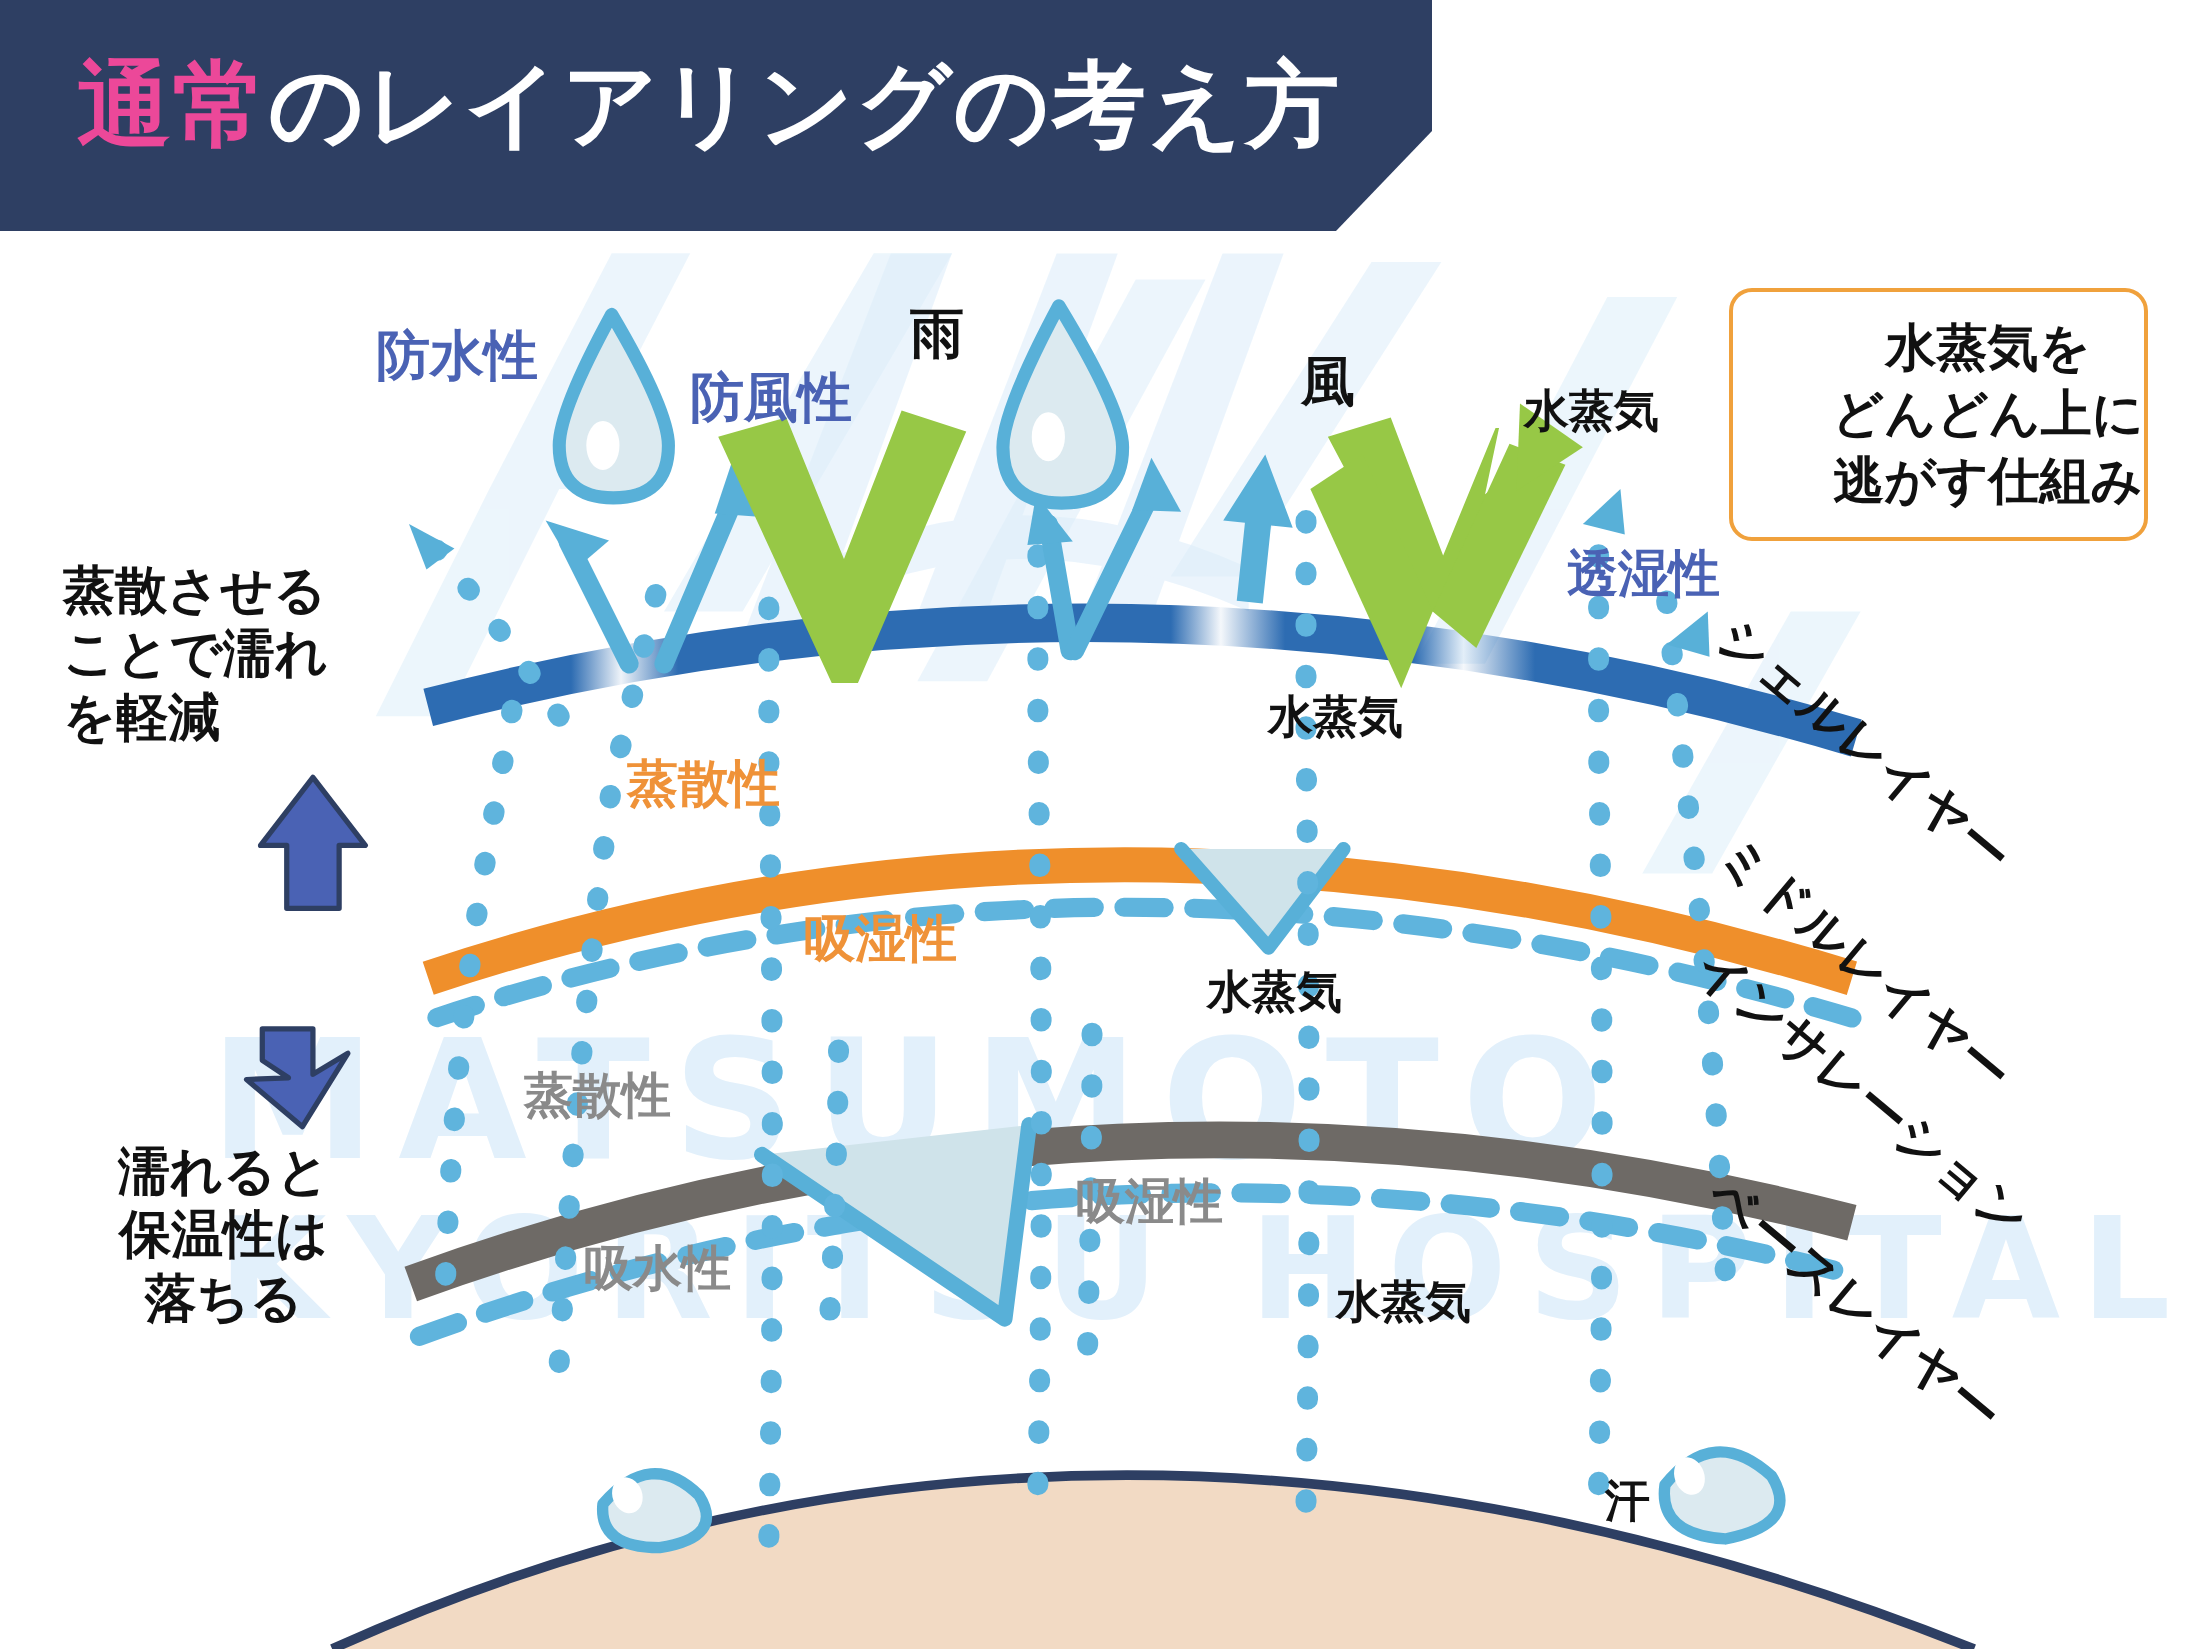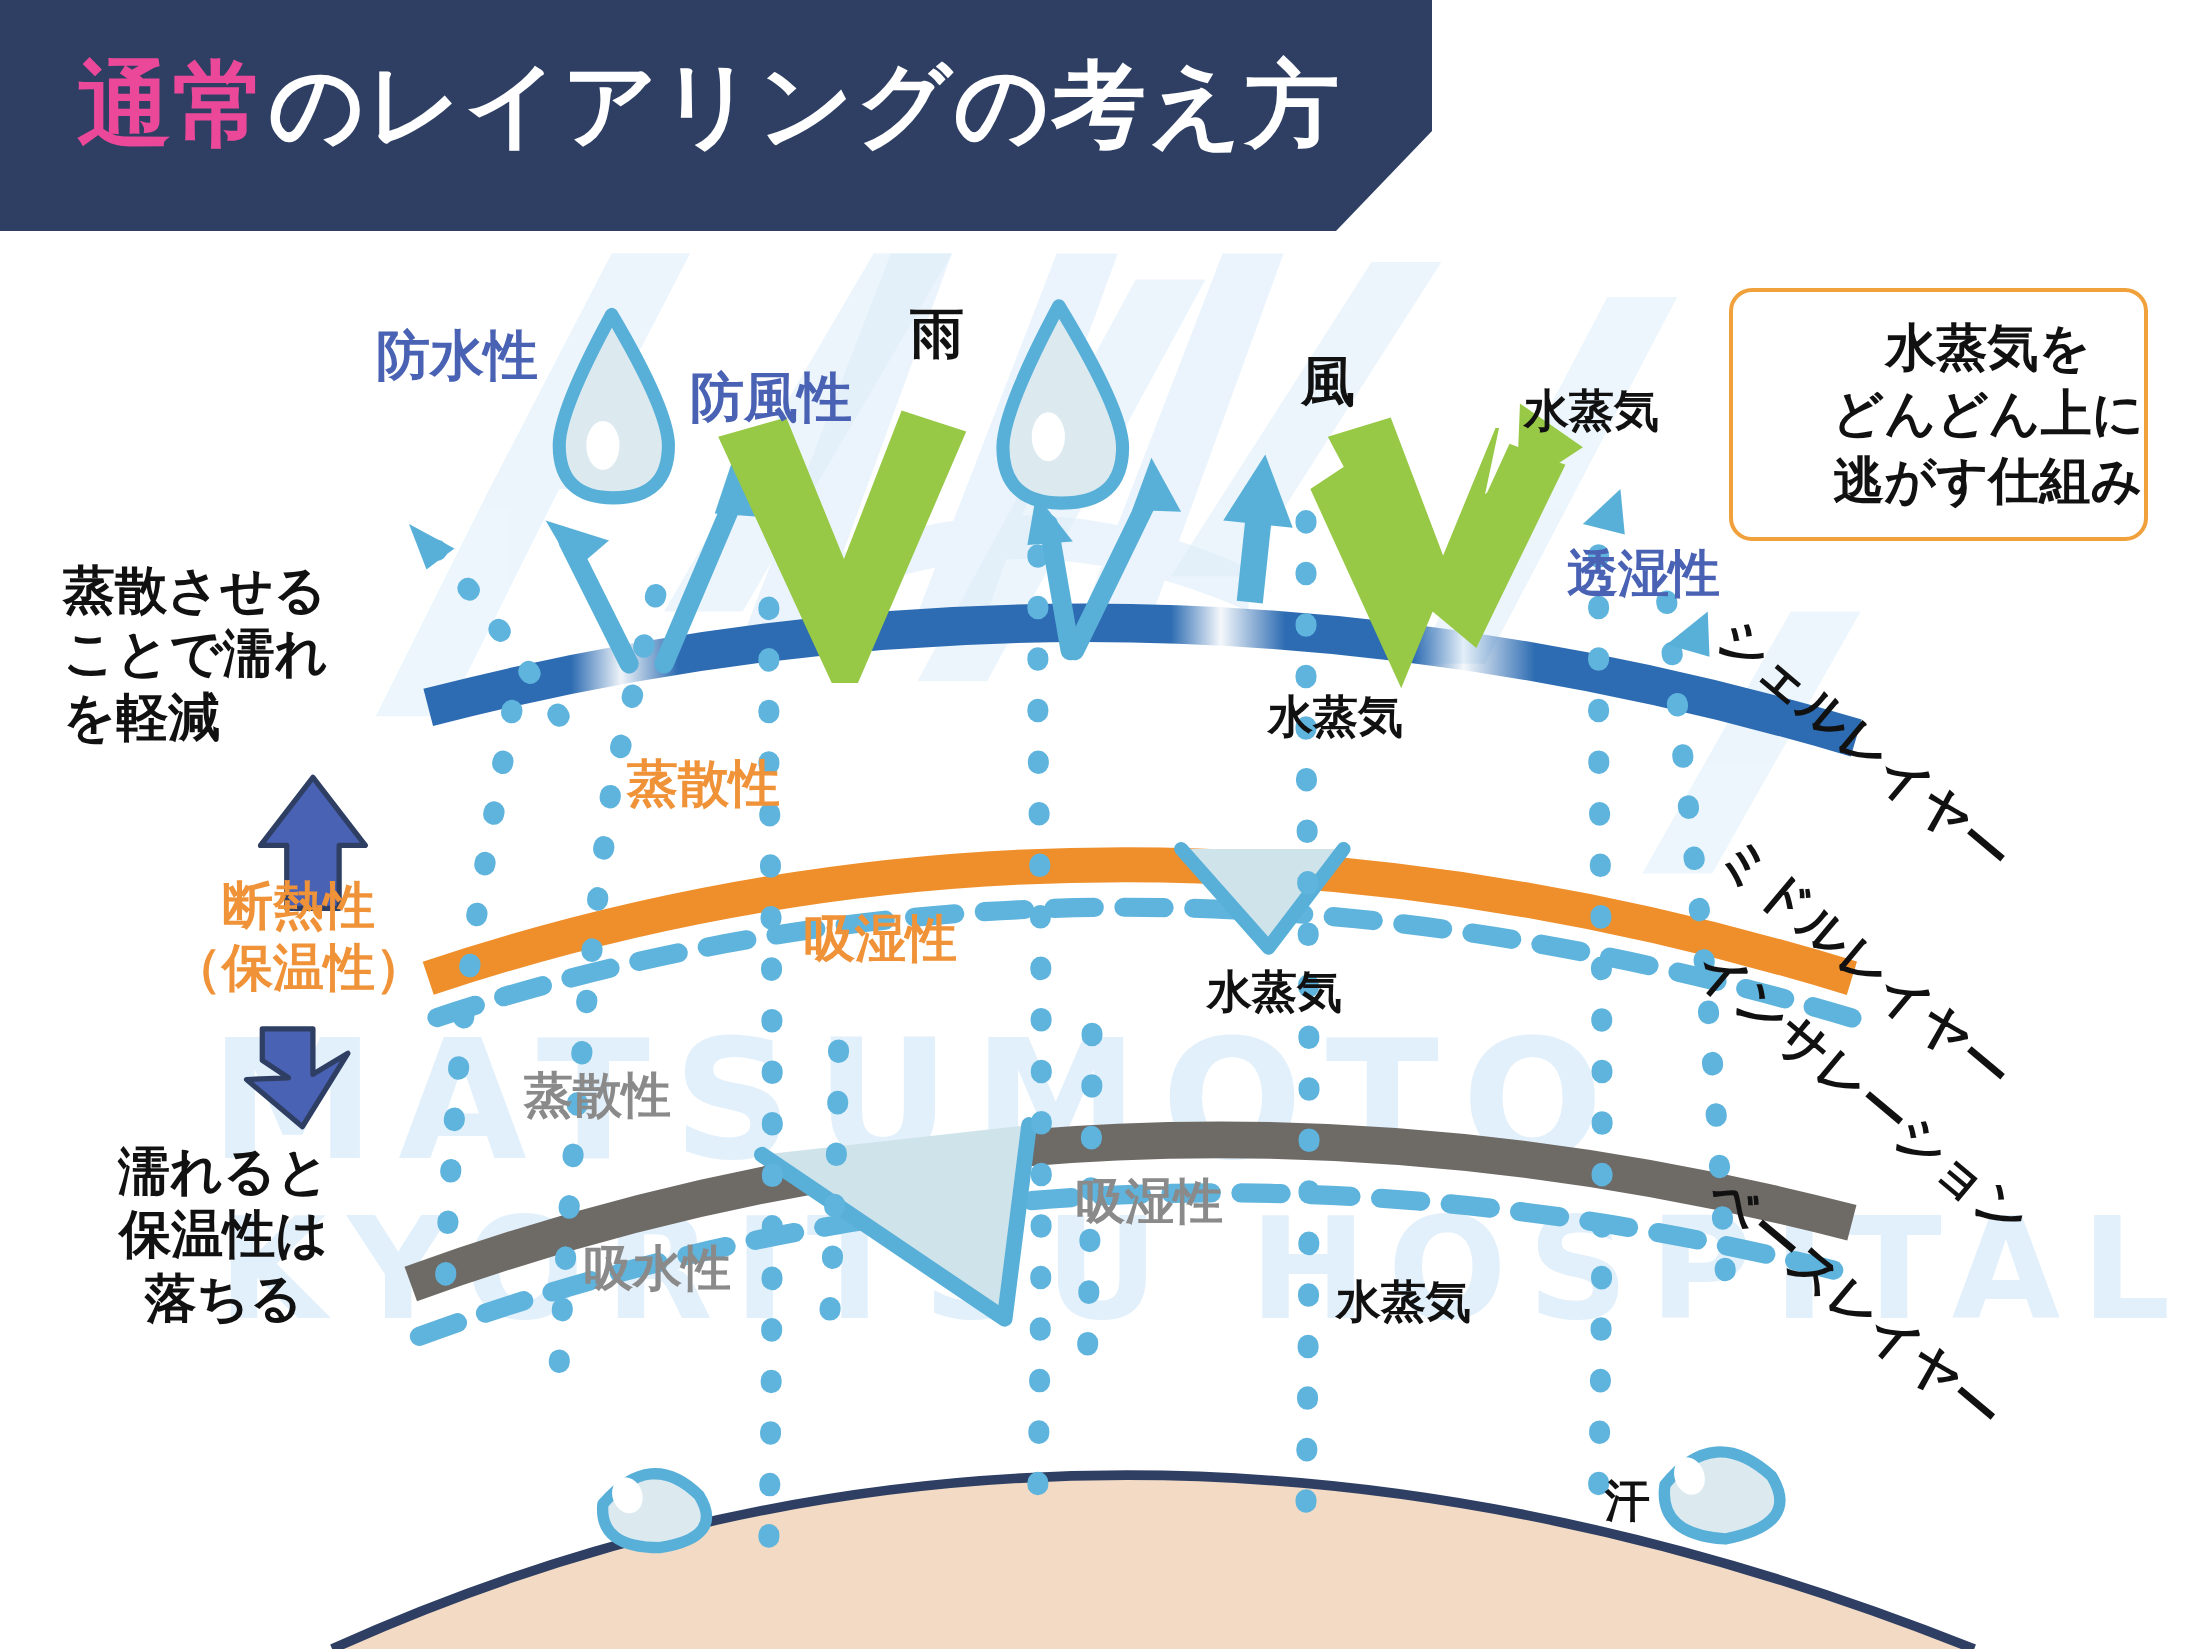--- a/index.html
+++ b/index.html
@@ -255,22 +255,20 @@
   <div class="lbl k-blue  t-bofusui">防水性</div>
   <div class="lbl k-blue  t-bofu">防風性</div>
   <div class="lbl k-black t-ame">雨</div>
   <div class="lbl k-black t-kaze">風</div>
   <div class="lbl k-black t-suijoki-top">水蒸気</div>
   <div class="lbl k-blue  t-toshitsu">透湿性</div>
 
   <div class="lbl k-black t-left-1">蒸散させる
 ことで濡れ
 を軽減</div>
-  <div class="lbl k-orange t-dannetsu">断熱性
-（保温性）</div>
   <div class="lbl k-black t-left-2">濡れると
 保温性は
 落ちる</div>
 
   <div class="lbl k-orange t-jousan-o">蒸散性</div>
   <div class="lbl k-orange t-kyushitsu-o">吸湿性</div>
   <div class="lbl k-black  t-suijoki-m1">水蒸気</div>
   <div class="lbl k-black  t-suijoki-m2">水蒸気</div>
 
   <div class="lbl k-gray  t-jousan-g">蒸散性</div>

